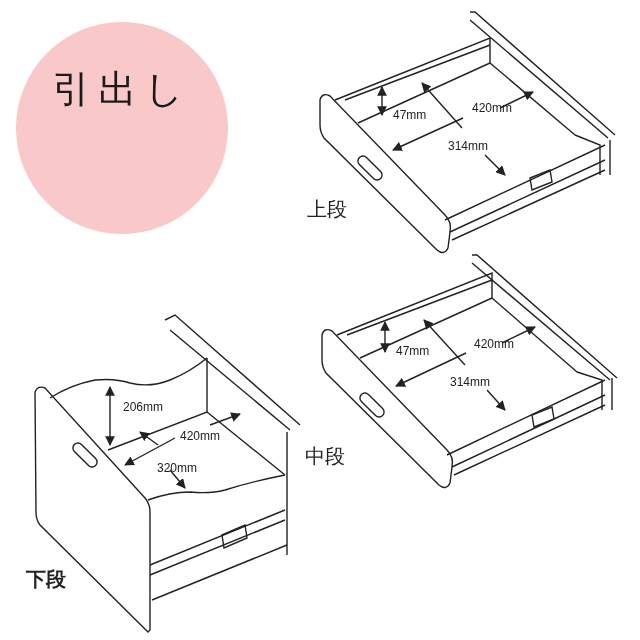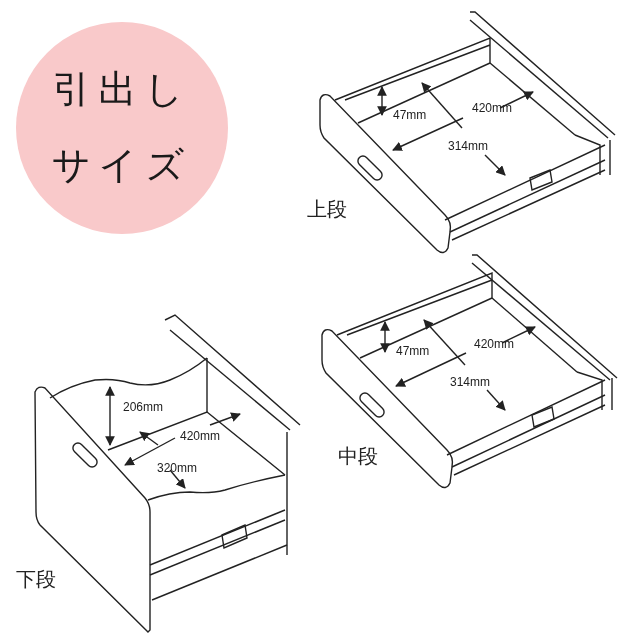--- a/index.html
+++ b/index.html
@@ -13,21 +13,20 @@
   .badge-line.l2 { top: 118px; }
   svg { position: absolute; left: 0; top: 0; }
   .lbl { position: absolute; font-size: 20px; color: #222; }
   .dim { font-family: "Liberation Sans", sans-serif; font-size: 12px; fill: #222; }
 </style>
 </head>
 <body>
 
 <div class="badge">
   <div class="badge-line l1">引出し</div>
-  <div class="badge-line l2">サイズ</div>
 </div>
 
 <svg width="640" height="640" viewBox="0 0 640 640" fill="none" stroke="#222" stroke-width="1.4">
   <defs>
     <marker id="ah" viewBox="0 0 10 10" refX="9" refY="5" markerWidth="7" markerHeight="7" orient="auto-start-reverse">
       <path d="M0,0 L10,5 L0,10 z" fill="#222" stroke="none"></path>
     </marker>
   </defs>
 
   <g>
@@ -103,14 +102,14 @@
     <line x1="210" y1="425" x2="240" y2="414" marker-end="url(#ah)"></line>
     <line x1="175" y1="438" x2="125" y2="465" marker-end="url(#ah)"></line>
     <line x1="170" y1="470" x2="185" y2="488" marker-end="url(#ah)"></line>
     <text class="dim" x="123" y="411" stroke="none">206mm</text>
     <text class="dim" x="180" y="440" stroke="none">420mm</text>
     <text class="dim" x="157" y="472" stroke="none">320mm</text>
   </g>
 </svg>
 
 <div class="lbl" style="left:307px; top:196px;">上段</div>
-<div class="lbl" style="left:338px; top:443px;">中段</div>
-<div class="lbl" style="left:16px; top:566px;">下段</div>
+<div class="lbl" style="left:305px; top:443px;">中段</div>
+<div class="lbl" style="left:26px; top:566px;font-weight:bold;">下段</div>
 
 </body></html>

